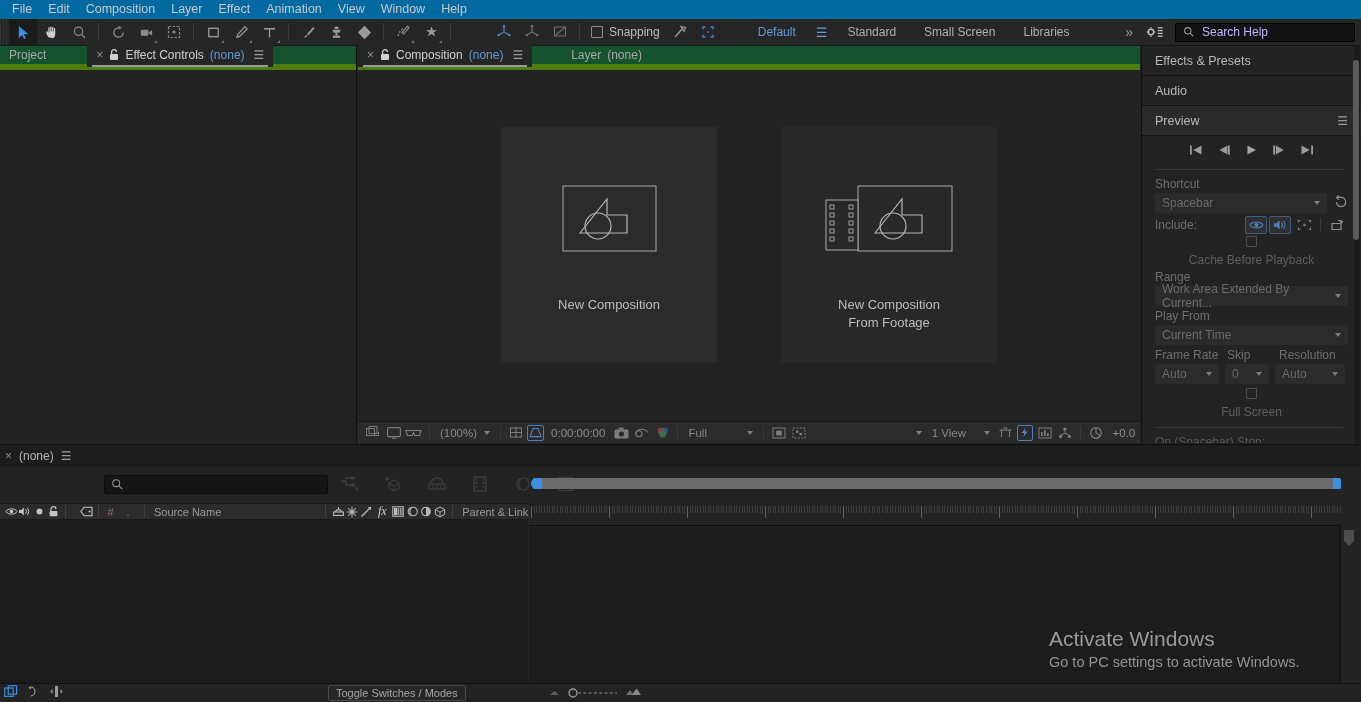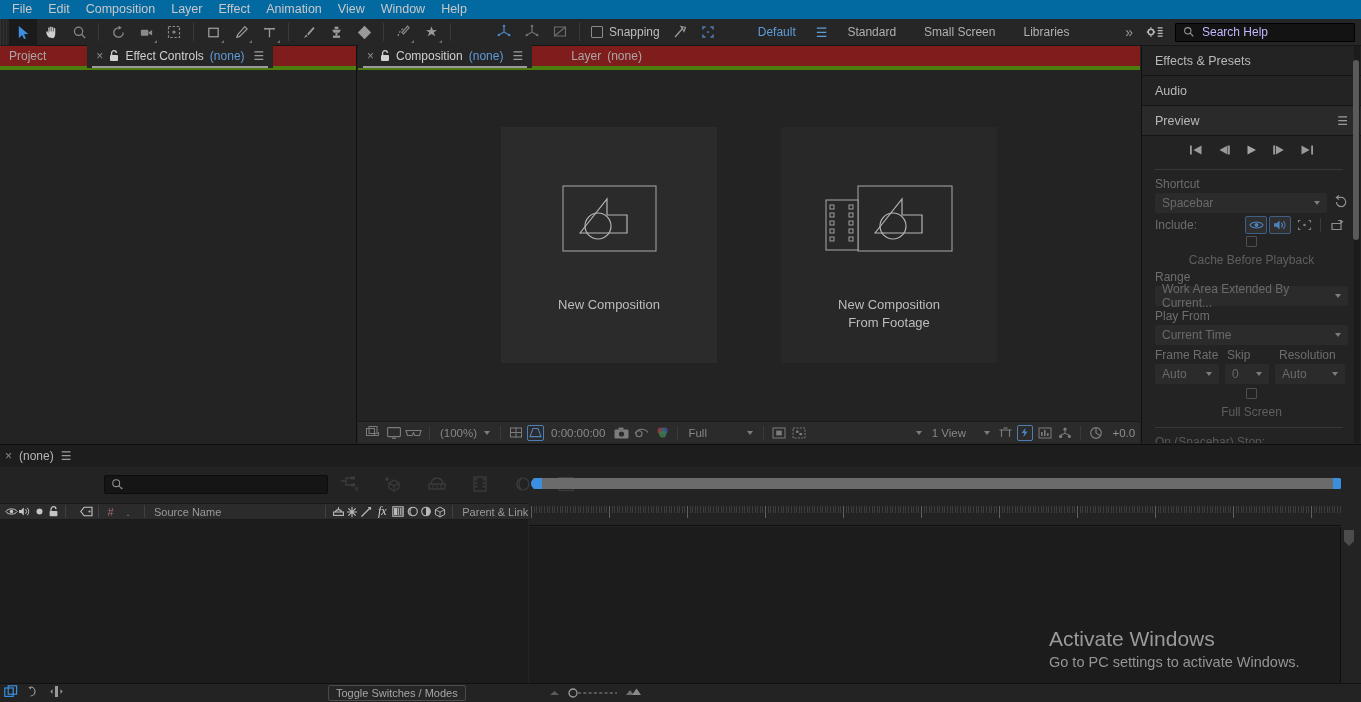--- a/index.html
+++ b/index.html
@@ -61,22 +61,22 @@
   .tb-right { margin-left:auto; display:flex; align-items:center; }
   .searchhelp {
     display:flex; align-items:center; gap:7px;
     width:180px; height:19px; background:#131313; border:1px solid #000;
     border-radius:1px; padding:0 7px; margin-right:6px; margin-left:6px;
   }
   .searchhelp span { font-size:12px; color:#c4b5fd; }
 
   
   .tabstrip {
-    height:24px; background:#7f1d1d; display:flex; align-items:center;
-    border-bottom:4px solid #4d7c0f;
+    height:24px; background:#14532d; display:flex; align-items:center;
+    border-bottom:6px solid #4d7c0f;
   }
   .tab {
     display:flex; align-items:center; gap:6px; height:24px; padding:0 9px;
     font-size:12px; color:#a8a8a8; cursor:default; position:relative;
   }
   .tab.active { background:#262626; color:#cfcfcf; }
   .tab.active:after {
     content:""; position:absolute; left:5px; right:5px; bottom:0; height:2px;
     background:#9a9a9a;
   }

